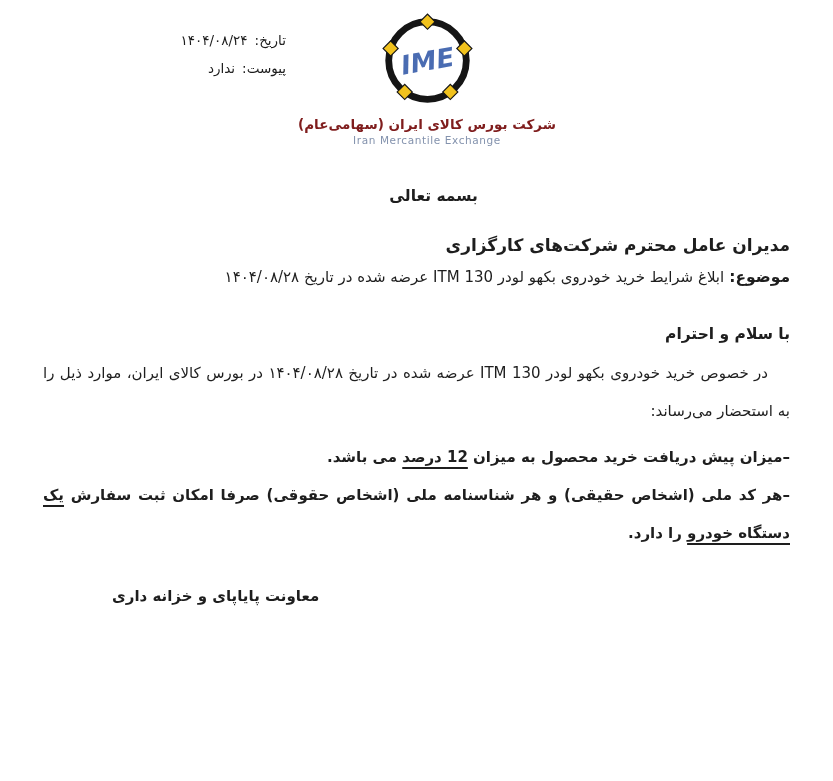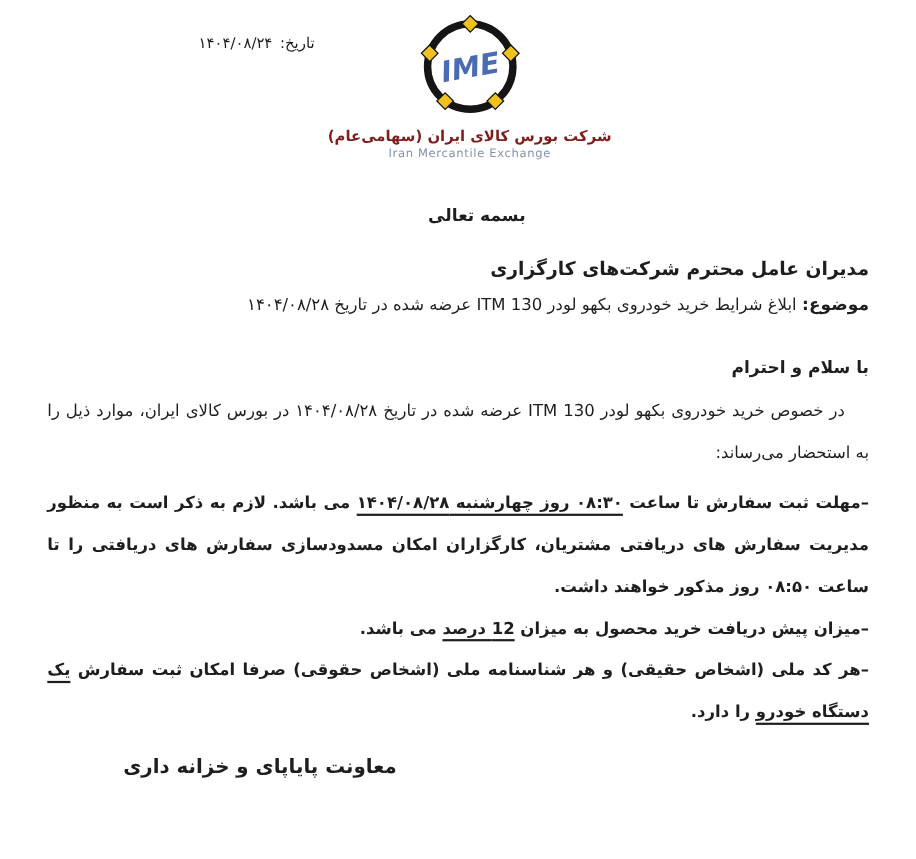--- a/index.html
+++ b/index.html
@@ -94,36 +94,37 @@
     font-weight: bold;
     line-height: 38px;
     text-align: justify;
   }
   .u {
     text-decoration: underline;
     text-underline-offset: 5px;
     text-decoration-thickness: 1.5px;
   }
   .signature {
-    margin-top: 21px;
+    margin-top: 35px;
     margin-right: auto;   
     margin-left: 69px;
     width: max-content;
     font-weight: bold;
-    font-size: 18px;
+    font-size: 15px;
     white-space: nowrap;
   }
 </style>
 </head>
 <body>
 
 <div class="screen">
 
   <div class="meta-block">
     <div class="meta-line"><span class="meta-label">تاریخ:</span><span class="meta-value">۱۴۰۴/۰۸/۲۴</span></div>
+    <div class="meta-line"><span class="meta-label">پیوست:</span><span class="meta-value">ندارد</span></div>
   </div>
 
   <div class="logo-block">
     <svg class="logo-mark" viewBox="0 0 100 100" aria-hidden="true">
       <circle cx="50" cy="50" r="40" fill="none" stroke="#151515" stroke-width="7"></circle>
       <g fill="#f1c21d" stroke="#151515" stroke-width="1.2">
         <rect x="-5.5" y="-5.5" width="11" height="11" transform="translate(50,10) rotate(45)"></rect>
         <rect x="-5.5" y="-5.5" width="11" height="11" transform="translate(88,37.6) rotate(45)"></rect>
         <rect x="-5.5" y="-5.5" width="11" height="11" transform="translate(73.5,82.4) rotate(45)"></rect>
         <rect x="-5.5" y="-5.5" width="11" height="11" transform="translate(26.5,82.4) rotate(45)"></rect>
@@ -141,21 +142,20 @@
 
     <div class="recipient">مدیران عامل محترم شرکت‌های کارگزاری</div>
 
     <div class="subject"><span class="subject-label">موضوع:</span><span>ابلاغ شرایط خرید خودروی بکهو لودر ITM 130 عرضه شده در تاریخ ۱۴۰۴/۰۸/۲۸</span></div>
 
     <div class="greeting">با سلام و احترام</div>
 
     <p class="intro">در خصوص خرید خودروی بکهو لودر ITM 130 عرضه شده در تاریخ ۱۴۰۴/۰۸/۲۸ در بورس کالای ایران، موارد ذیل را به استحضار می‌رساند:</p>
 
     <div class="bullets">
-      <p class="bullet"><span>–مهلت ثبت سفارش تا ساعت </span><span class="u">۰۸:۳۰ روز چهارشنبه ۱۴۰۴/۰۸/۲۸</span><span> می باشد. لازم به ذکر است به منظور مدیریت سفارش های دریافتی مشتریان، کارگزاران امکان مسدودسازی سفارش های دریافتی را تا ساعت ۰۸:۵۰ روز مذکور خواهند داشت.</span></p>
       <p class="bullet"><span>–میزان پیش دریافت خرید محصول به میزان </span><span class="u">12 درصد</span><span> می باشد.</span></p>
       <p class="bullet"><span>–هر کد ملی (اشخاص حقیقی) و هر شناسنامه ملی (اشخاص حقوقی) صرفا امکان ثبت سفارش </span><span class="u">یک دستگاه خودرو</span><span> را دارد.</span></p>
     </div>
 
     <div class="signature">معاونت پایاپای و خزانه داری</div>
 
   </div>
 
 </div>
 

